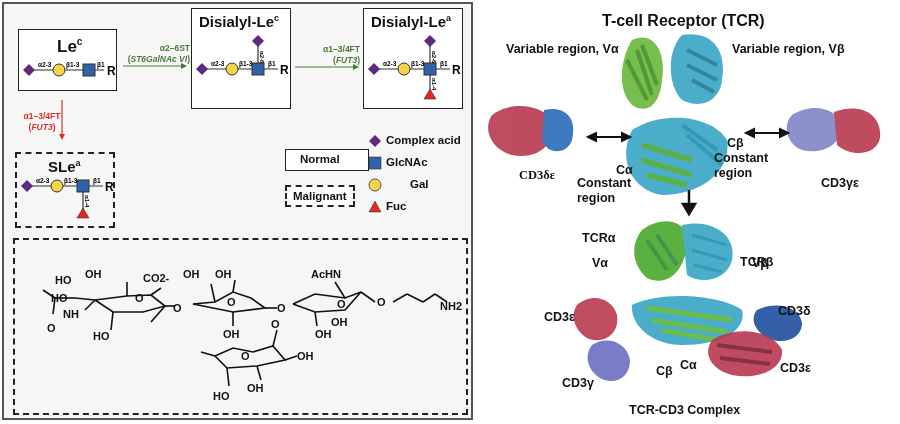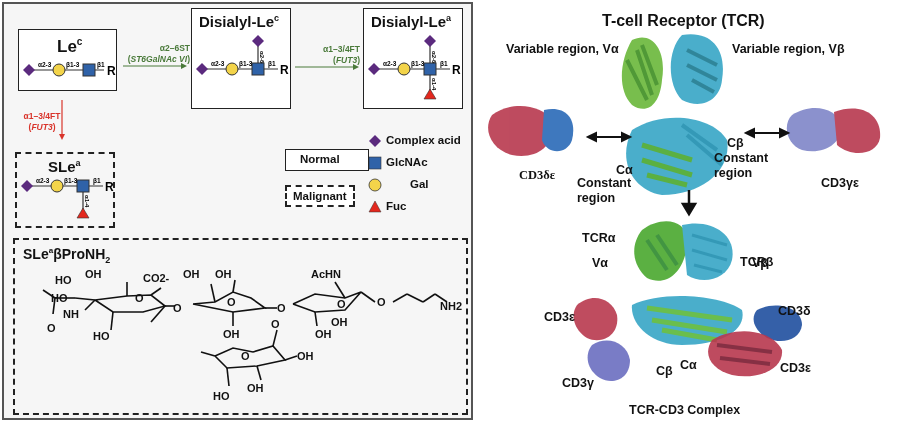--- a/index.html
+++ b/index.html
@@ -132,21 +132,20 @@
     <circle cx="7" cy="51" r="6" fill="#f3d44a" stroke="#333" stroke-width="0.8"></circle>
     <polygon points="7,67 13,78 1,78" fill="#e3281e" stroke="#333" stroke-width="0.5"></polygon>
   </svg>
   <div class="abs leg-text" style="left:18px;top:0px;">Complex acid</div>
   <div class="abs leg-text" style="left:18px;top:22px;text-align:center;">GlcNAc</div>
   <div class="abs leg-text" style="left:18px;top:44px;margin-left:24px;">Gal</div>
   <div class="abs leg-text" style="left:18px;top:66px;">Fuc</div>
 </div>
 
 <div class="box dashed" style="left:13px;top:238px;width:455px;height:177px;">
-  <div class="abs" style="left:8px;top:6px;font-weight:bold;font-size:14px;"><span>SLe</span><sup style="font-size:8px;">a</sup><span>βProNH</span><sub style="font-size:9px;">2</sub></div>
   <svg class="abs" style="left:0;top:0;" width="452" height="174" stroke="#111" stroke-width="1.6" fill="none">
 
     <polyline points="80,60 96,58 112,56 136,55 150,66 128,72 98,72 80,60"></polyline>
     <line x1="150" y1="66" x2="136" y2="82"></line>
     <line x1="136" y1="55" x2="146" y2="48"></line>
     <line x1="112" y1="56" x2="112" y2="42"></line>
     <line x1="80" y1="60" x2="70" y2="70"></line>
     <line x1="98" y1="72" x2="96" y2="90"></line>
     <line x1="80" y1="60" x2="60" y2="58"></line>
     <line x1="60" y1="58" x2="40" y2="58"></line>

